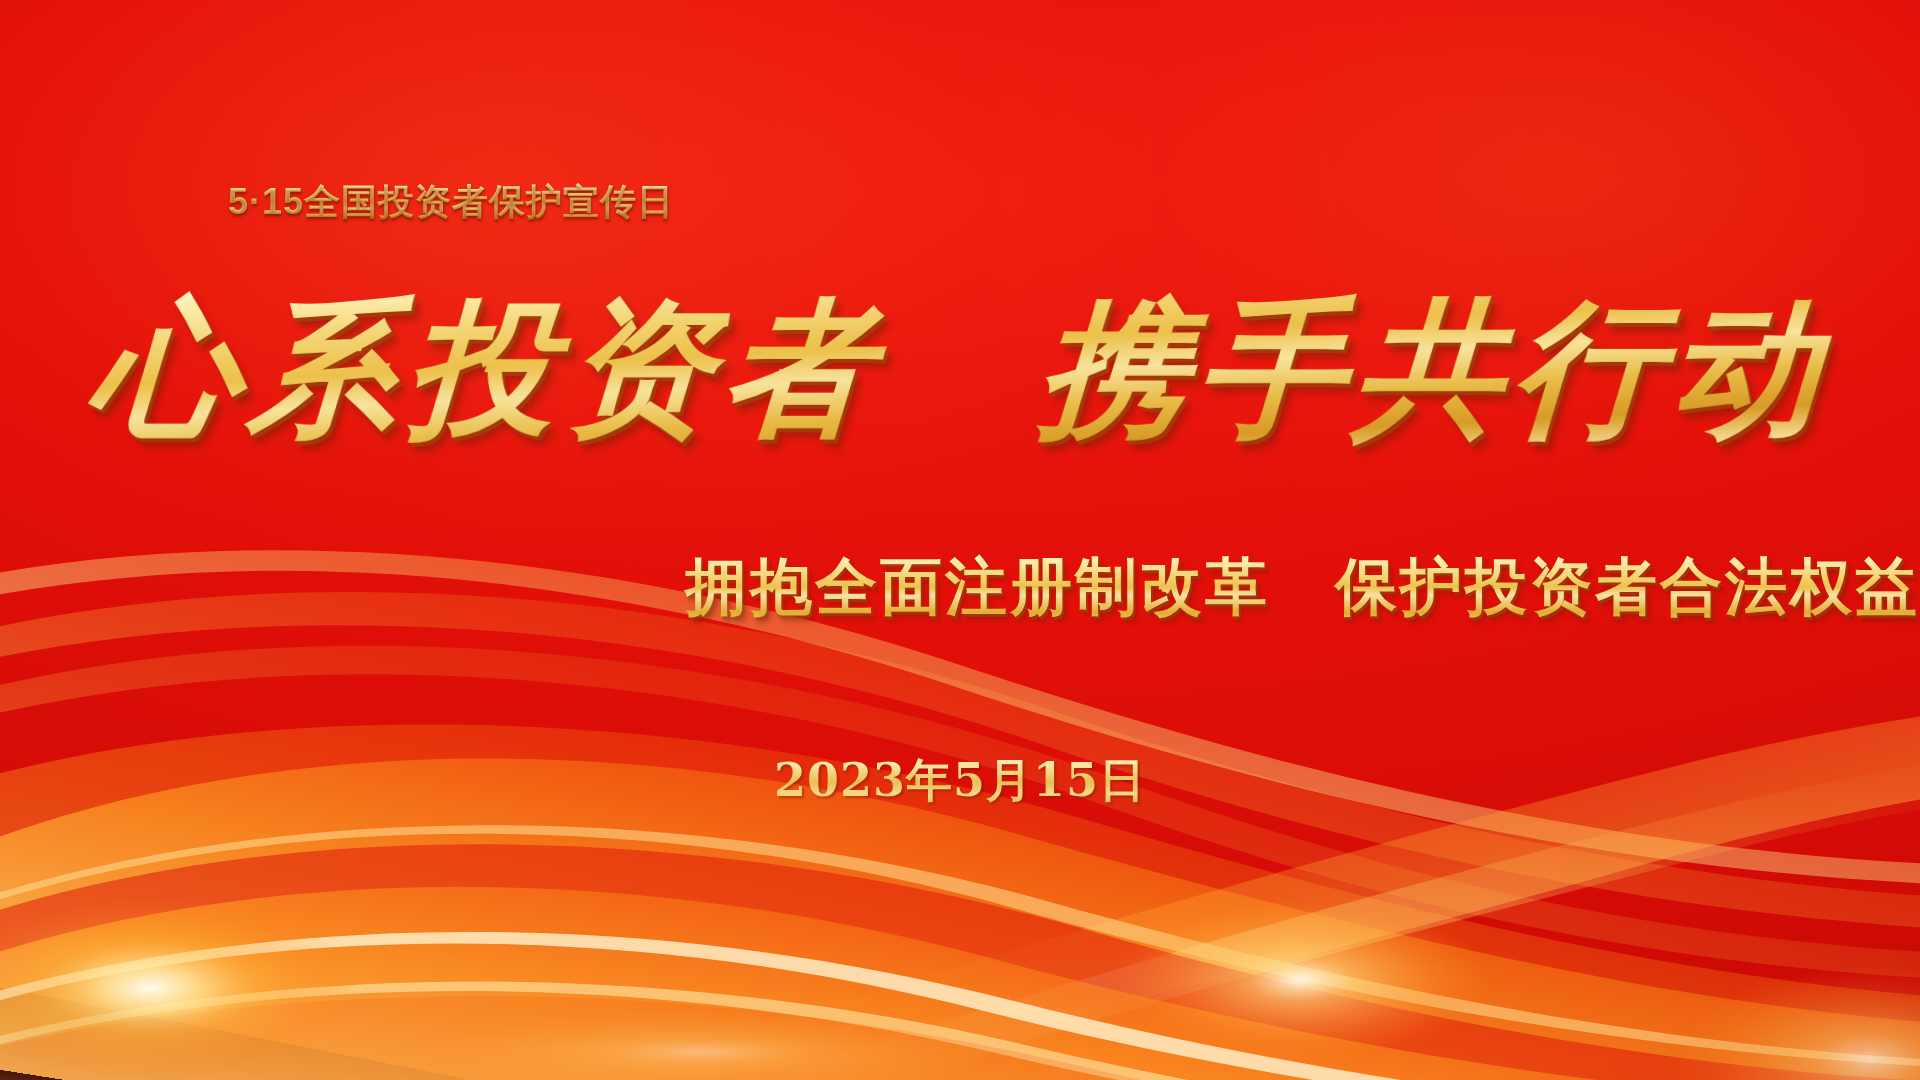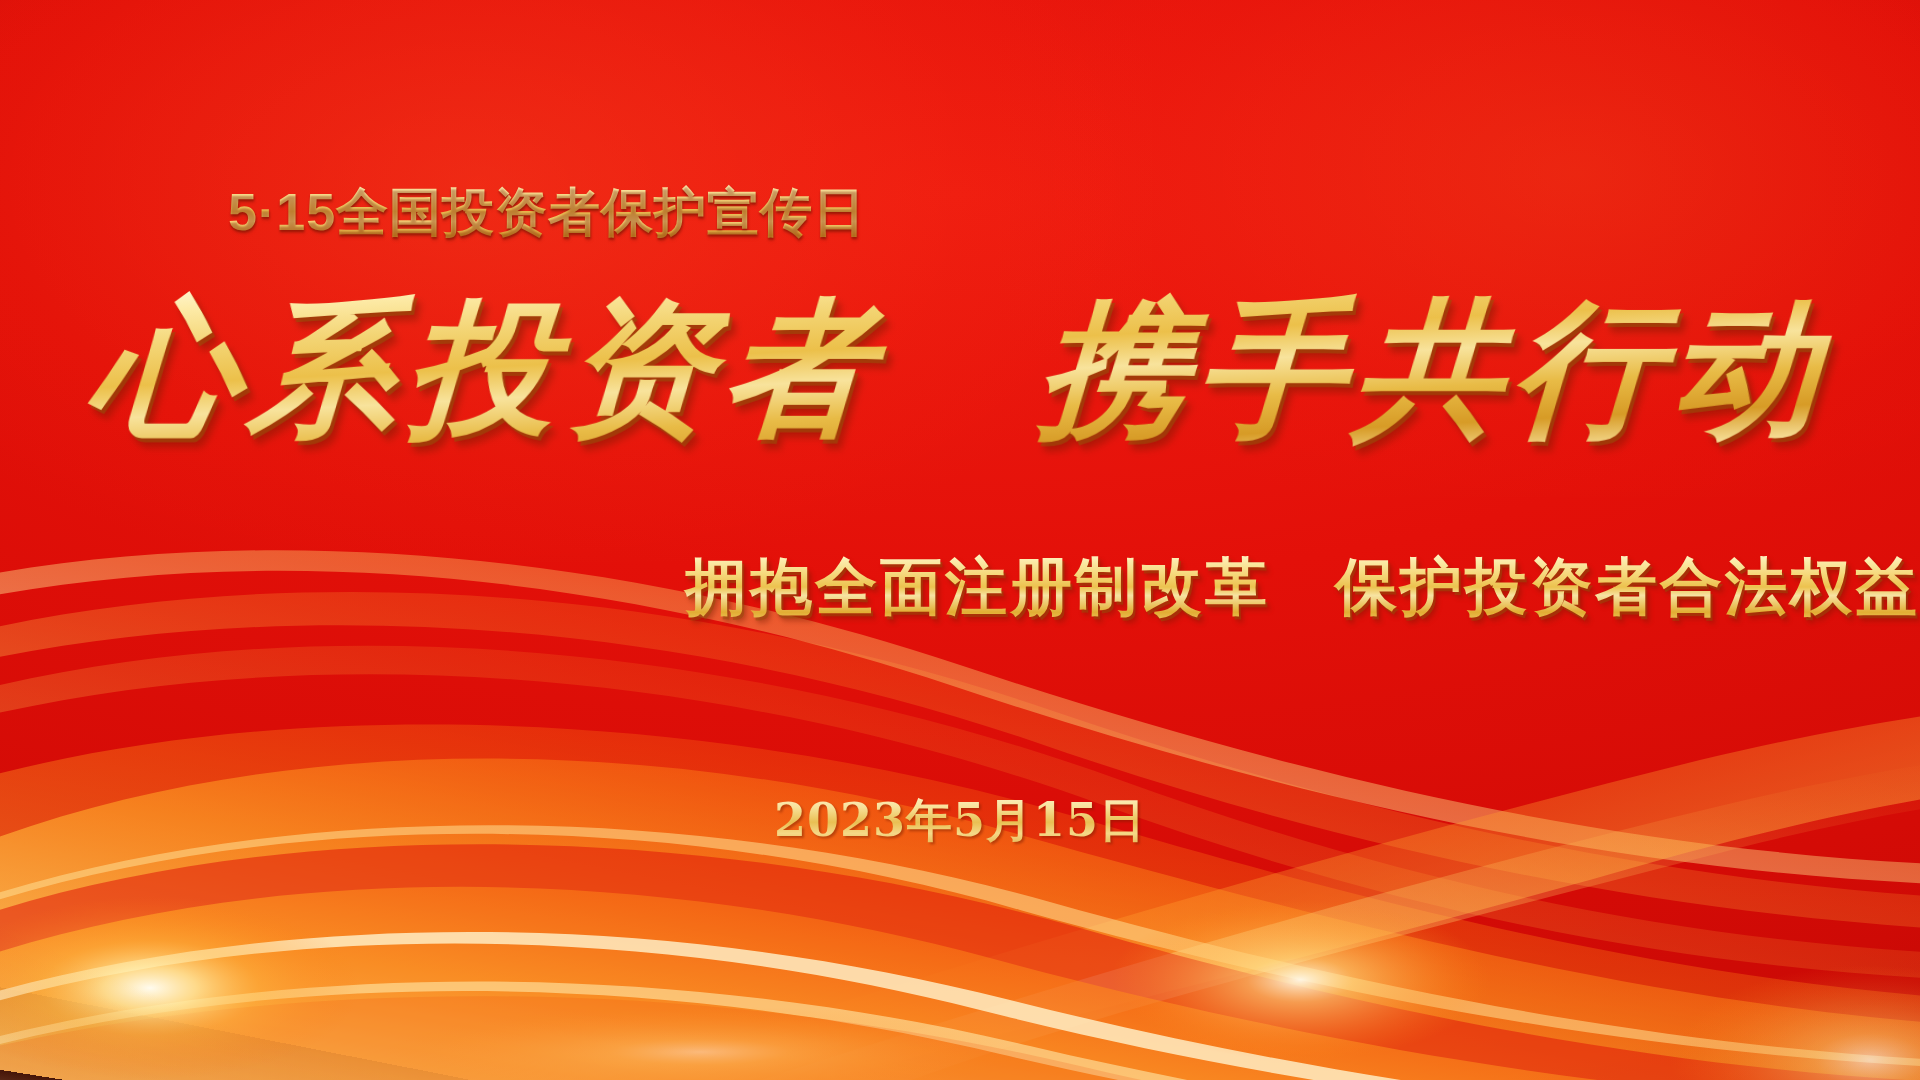--- a/index.html
+++ b/index.html
@@ -62,21 +62,21 @@
   
   .content {
     position: absolute;
     inset: 0;
   }
 
   .eyebrow {
     position: absolute;
     left: 228px;
     top: 178px;
-    font-size: 52px;
+    font-size: 36px;
     font-weight: 700;
     letter-spacing: 1px;
     white-space: nowrap;
     background: linear-gradient(180deg,
         #fff4c4 0%,
         #ffe58a 18%,
         #f6c githubfallback 0%);
     background: linear-gradient(180deg, #fdf3c8 0%, #f9dd8d 22%, #e9b84b 48%, #f6d277 62%, #d79a2c 82%, #f2cd75 100%);
     -webkit-background-clip: text;
     background-clip: text;
@@ -161,21 +161,20 @@
         #fff7d8 0%,
         #f8e199 28%,
         #e9bf53 52%,
         #f5d887 70%,
         #d9a333 100%);
     -webkit-background-clip: text;
     background-clip: text;
     color: transparent;
     -webkit-text-fill-color: transparent;
     filter: drop-shadow(2px 2px 1px rgba(120,30,0,0.45));
-    margin-top: 40px;
   }
 </style>
 </head>
 <body>
 
 <div id="banner">
 
   <div class="bg-base"></div>
   <div class="bg-glow-tl"></div>
   <div class="bg-glow-tr"></div>

